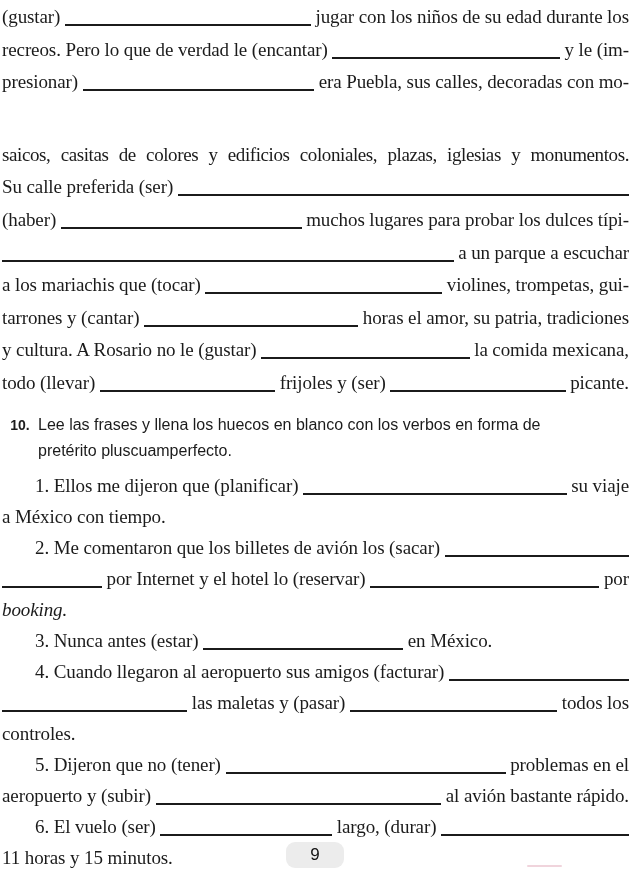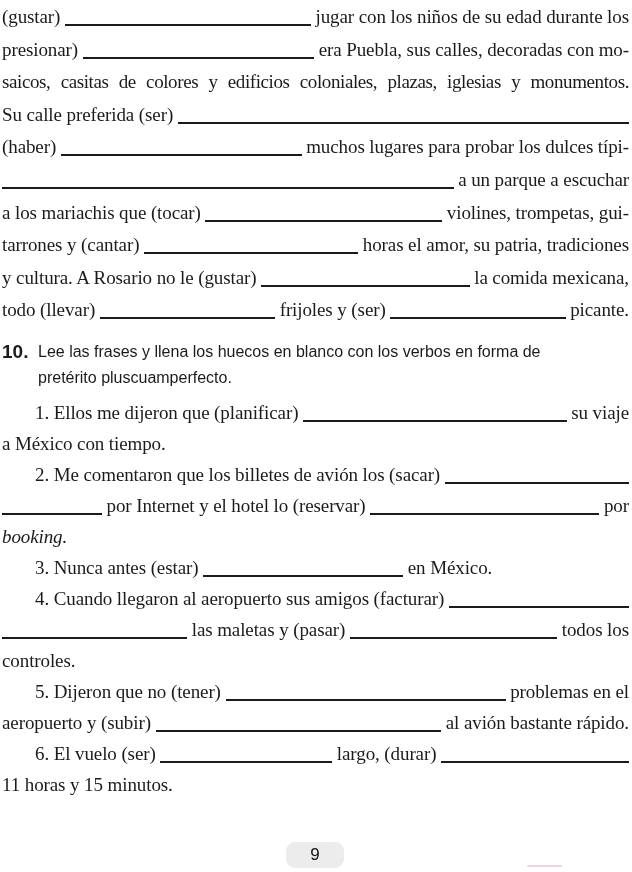--- a/index.html
+++ b/index.html
@@ -8,37 +8,38 @@
   html,body{margin:0;padding:0;}
   body{width:632px;height:872px;background:var(--bg);
        font-family:"Liberation Serif", serif;color:var(--ink);}
   .page{position:relative;width:632px;height:872px;overflow:hidden;background:var(--bg);}
   #content{padding:1px 3px 0 2px;}
   .block .line{display:flex;align-items:baseline;font-size:19px;letter-spacing:-0.1px;white-space:pre;}
   .p1 .line{line-height:32.6px;}
   .items .line{line-height:31px;}
   .txt{white-space:pre;}
   .txt.it{font-style:italic;}
-  .txt.stretch{flex:1 1 0%;white-space:normal;text-align:justify;text-align-last:justify;letter-spacing:-0.4px;}
+  .txt.stretch{flex:1 1 0%;white-space:normal;text-align:justify;text-align-last:justify;letter-spacing:-0.4px;margin-top:40px;}
   .blank{border-bottom:2px solid var(--ink);height:0;position:relative;top:3px;min-width:0;}
   .heading{display:flex;font-family:"Liberation Sans", sans-serif;margin:12px 0 6px 0;}
-  .h-num{flex:none;width:36px;font-weight:bold;font-size:19px;line-height:26px;}
+  .h-num{flex:none;width:36px;font-weight:bold;font-size:14px;line-height:26px;text-align:center;}
   .h-line{font-size:16px;line-height:26px;white-space:nowrap;}
   .footer-badge{position:absolute;left:286px;top:842px;width:58px;height:26px;
       background:var(--badge);border-radius:9px;display:flex;align-items:center;justify-content:center;
       font-family:"Liberation Sans", sans-serif;font-size:17px;color:#111;}
   .pink-mark{position:absolute;left:527px;top:865px;width:35px;height:2px;background:var(--pink);border-radius:1px;}
 </style>
 </head>
 <body>
 
 <div class="page">
   <div id="content">
       <div class="block p1">
         <div class="line just"><span class="txt">(gustar) </span><span class="blank" style="flex: 205 1 0%;"></span><span class="txt"> jugar con los niños de su edad durante los</span></div>
+        <div class="line just"><span class="txt">recreos. Pero lo que de verdad le (encantar) </span><span class="blank" style="flex: 178 1 0%;"></span><span class="txt"> y le (im-</span></div>
         <div class="line just"><span class="txt">presionar) </span><span class="blank" style="flex: 195 1 0%;"></span><span class="txt"> era Puebla, sus calles, decoradas con mo-</span></div>
         <div class="line just"><span class="txt stretch">saicos, casitas de colores y edificios coloniales, plazas, iglesias y monumentos.</span></div>
         <div class="line just"><span class="txt">Su calle preferida (ser) </span><span class="blank" style="flex: 160 1 0%;"></span></div>
         <div class="line just"><span class="txt">(haber) </span><span class="blank" style="flex: 195 1 0%;"></span><span class="txt"> muchos lugares para probar los dulces típi-</span></div>
         <div class="line just"><span class="blank" style="flex: 133 1 0%;"></span><span class="txt"> a un parque a escuchar</span></div>
         <div class="line just"><span class="txt">a los mariachis que (tocar) </span><span class="blank" style="flex: 185 1 0%;"></span><span class="txt"> violines, trompetas, gui-</span></div>
         <div class="line just"><span class="txt">tarrones y (cantar) </span><span class="blank" style="flex: 178 1 0%;"></span><span class="txt"> horas el amor, su patria, tradiciones</span></div>
         <div class="line just"><span class="txt">y cultura. A Rosario no le (gustar) </span><span class="blank" style="flex: 148 1 0%;"></span><span class="txt"> la comida mexicana,</span></div>
         <div class="line just"><span class="txt">todo (llevar) </span><span class="blank" style="flex: 143 1 0%;"></span><span class="txt"> frijoles y (ser) </span><span class="blank" style="flex: 143 1 0%;"></span><span class="txt"> picante.</span></div>
       </div>

